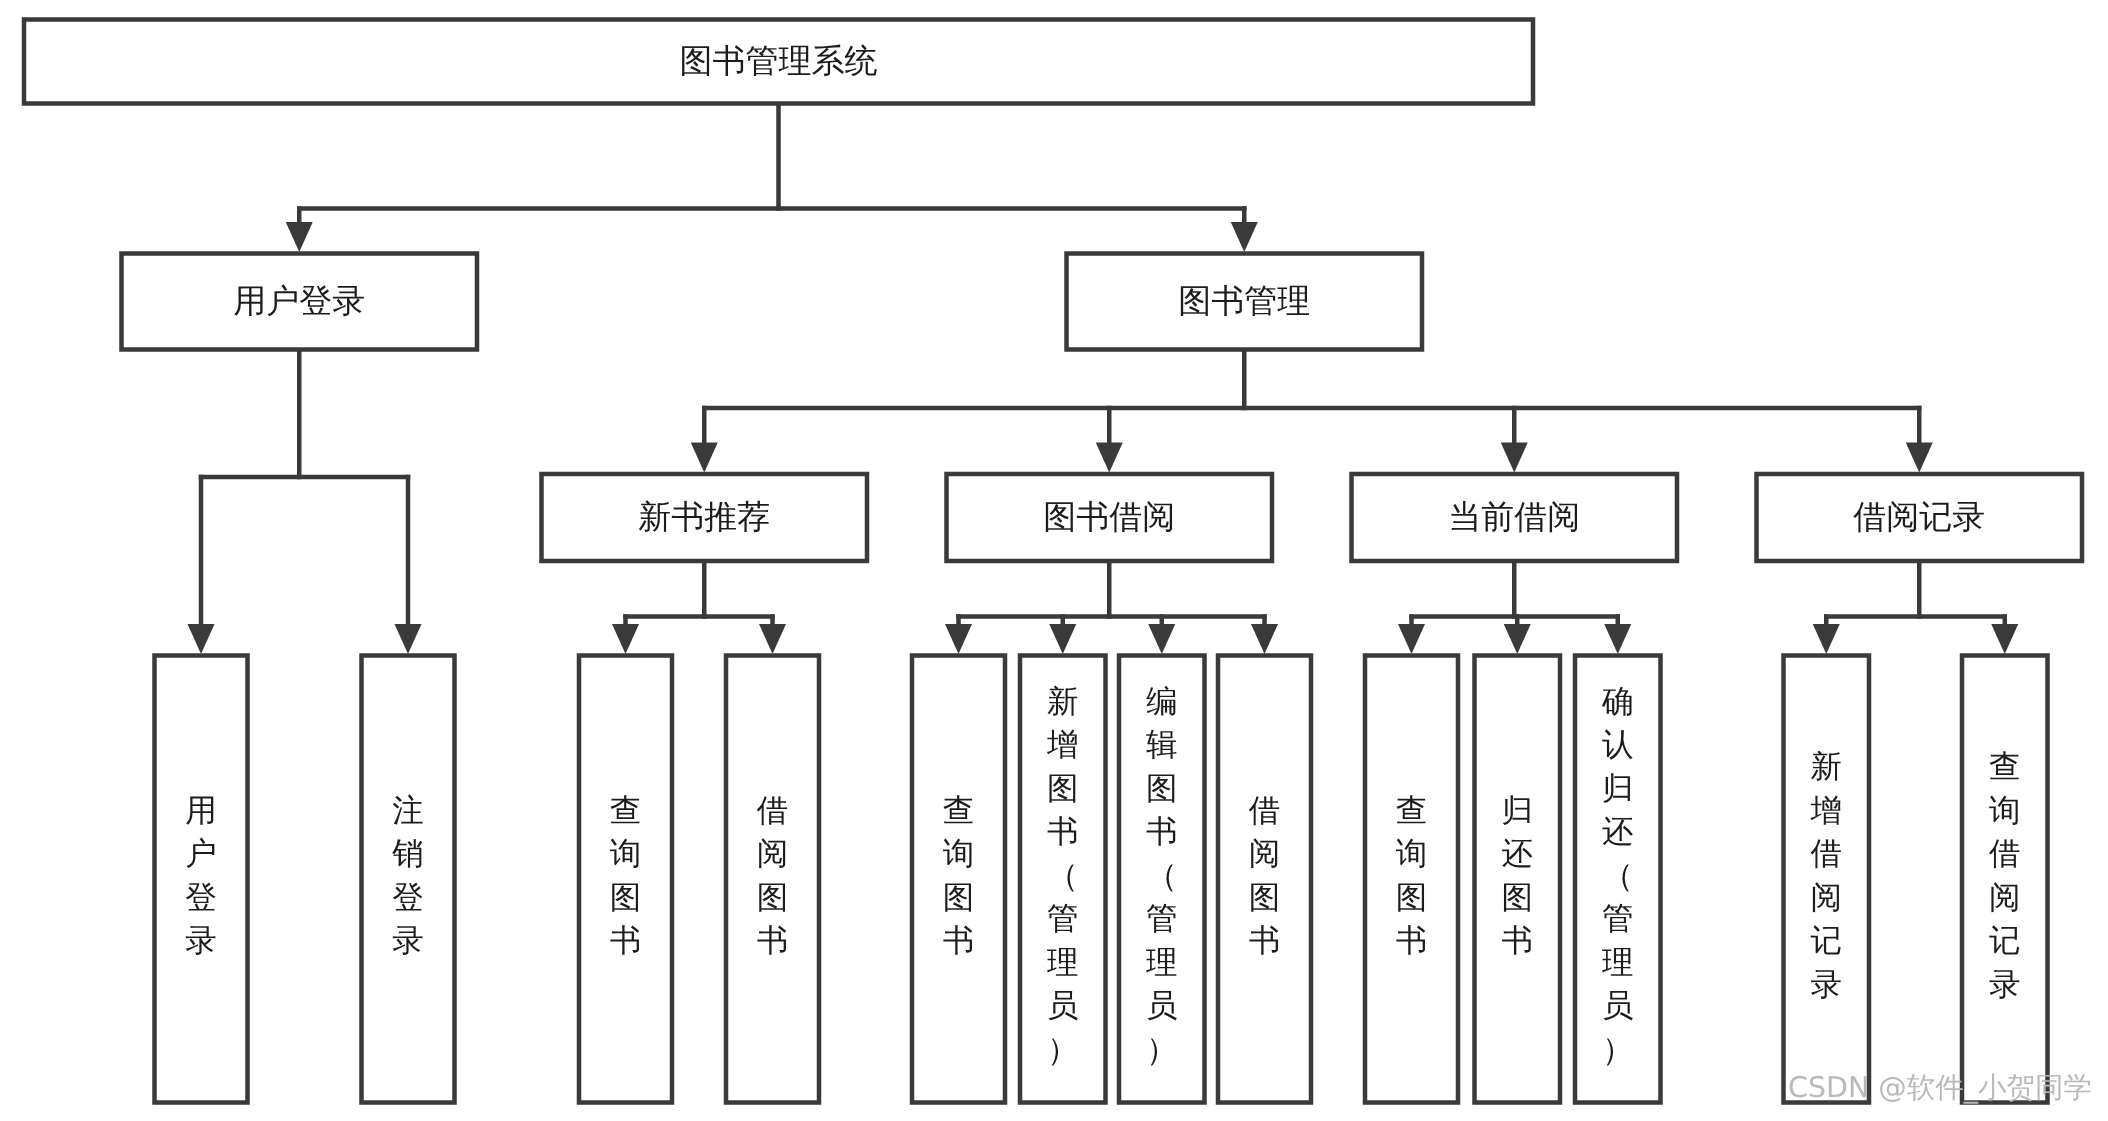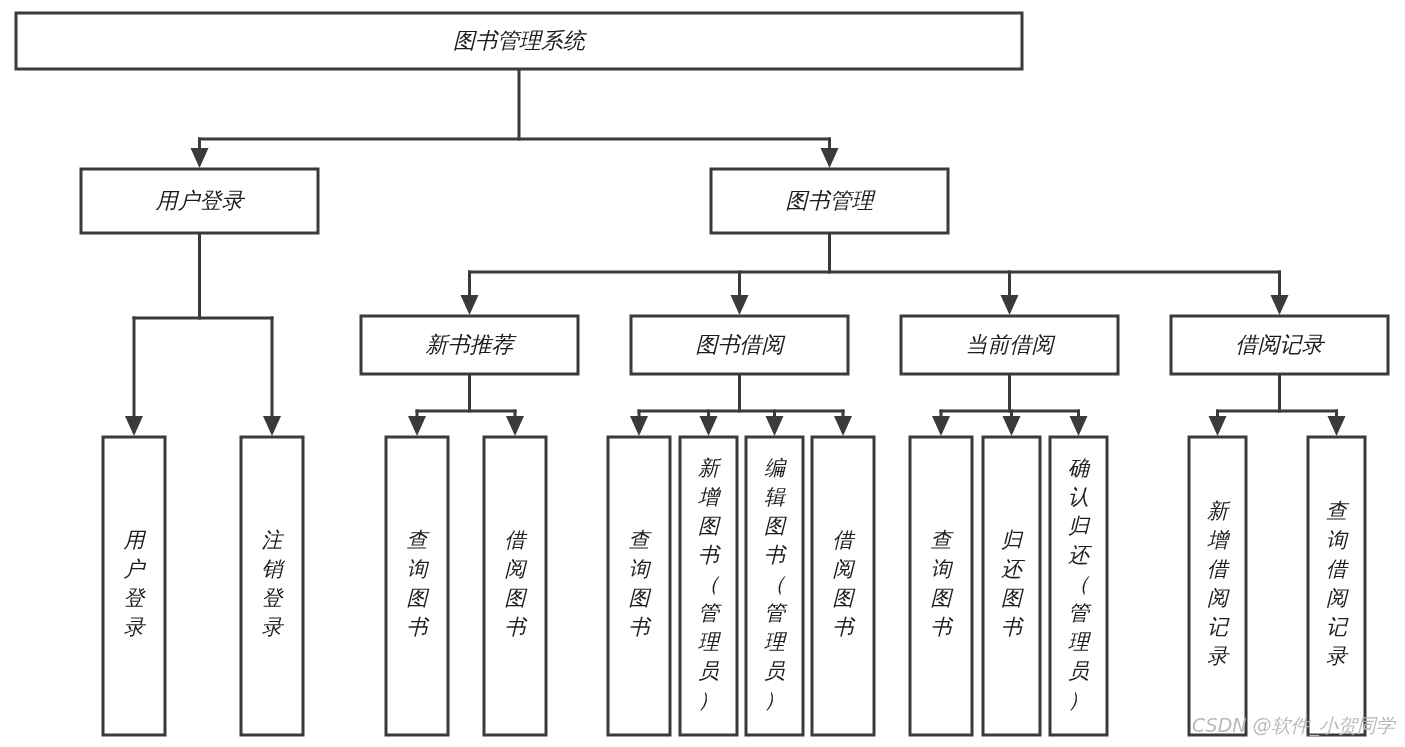--- a/index.html
+++ b/index.html
@@ -10,21 +10,20 @@
   body {
     width: 1405px;
     height: 747px;
     font-family: "DejaVu Sans", "Liberation Sans", sans-serif;
     overflow: hidden;
   }
   #diagram-root {
     position: relative;
     width: 1325px;
     height: 747px;
-    font-style: italic;
   }
   svg#tree-svg {
     position: absolute;
     left: 0;
     top: 0;
     width: 1405px;
     height: 747px;
     display: block;
   }
   .node-box {

